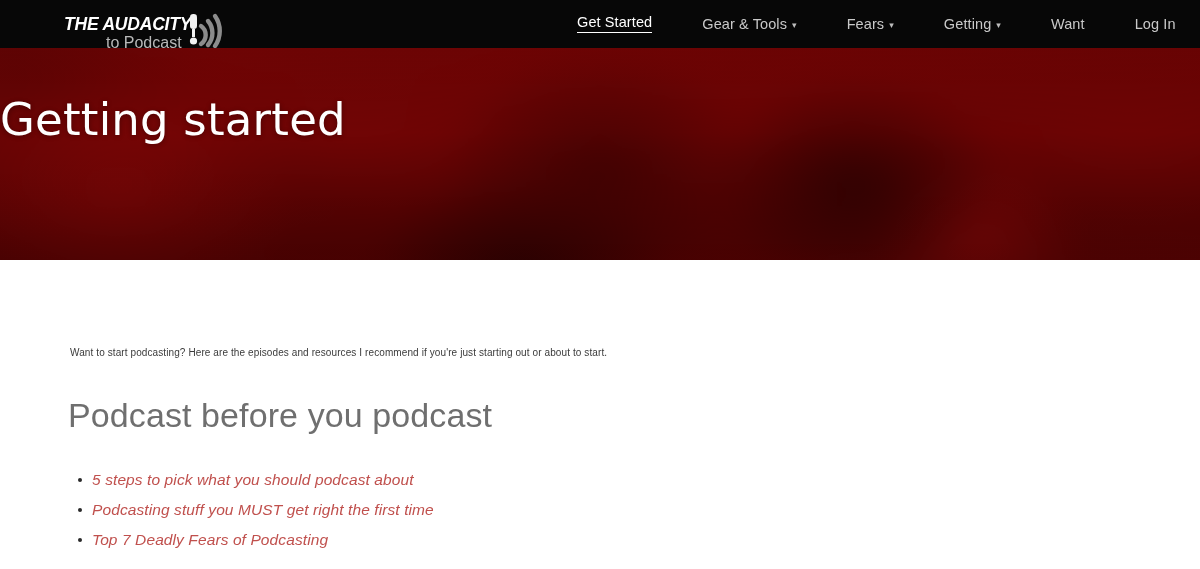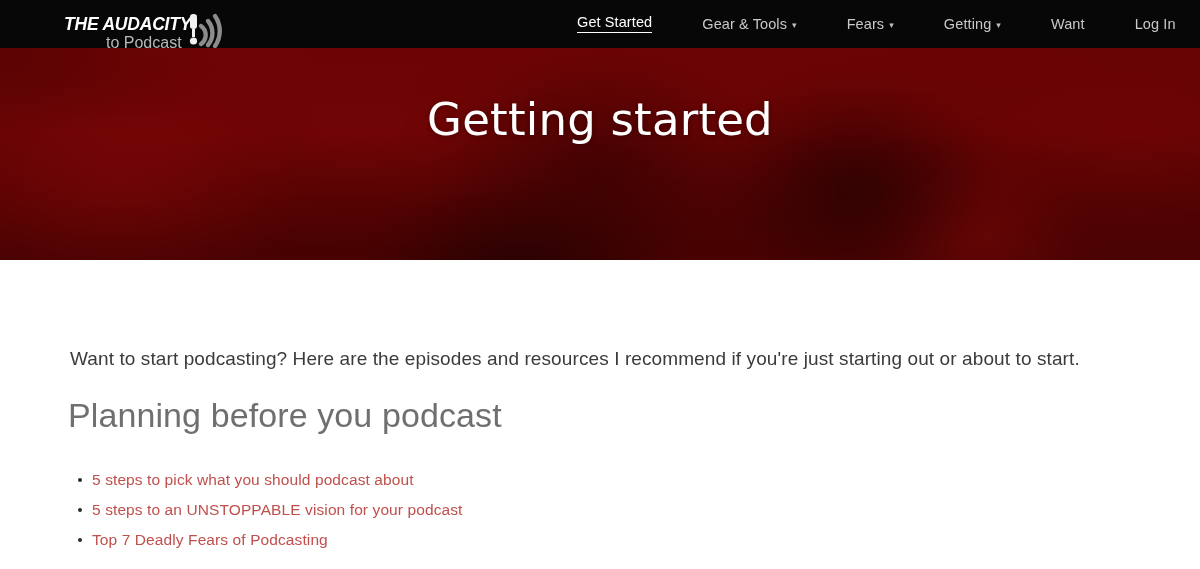--- a/index.html
+++ b/index.html
@@ -85,41 +85,41 @@
     filter:blur(14px);
     transform:scale(1.06);
   }
   .hero-tint{
     position:absolute; inset:0;
     background:linear-gradient(180deg, rgba(20,0,0,.18) 0%, rgba(20,0,0,.05) 40%, rgba(10,0,0,.28) 100%);
   }
   .hero-title{
     position:absolute;
     left:0; right:0; top:49px;
-    text-align:center;
+    text-align:left;
     color:#ffffff;
     font-family:"DejaVu Sans", sans-serif;
     font-weight:400;
     font-size:45px;
     line-height:1;
     letter-spacing:.2px;
     text-shadow:0 1px 5px rgba(0,0,0,.33);
   }
 
   
   .main{
     position:relative;
     width:1200px;
     background:#ffffff;
     padding-left:70px;
   }
   .intro{
     position:absolute; top:85px; left:70px;
     color:#3b3b3b;
-    font-size:19px;
+    font-size:10px;
     line-height:1.5;
     letter-spacing:.1px;
     white-space:nowrap;
   }
   .section-title{
     position:absolute; top:137px; left:68px;
     color:#6f6f6f;
     font-weight:400;
     font-size:34px;
     line-height:1.1;
@@ -142,20 +142,21 @@
     width:4px; height:4px;
     border-radius:50%;
     background:#2a2a2a;
   }
   .link-list a{
     color:#c0504d;
     font-size:15.5px;
     text-decoration:none;
     letter-spacing:.1px;
     white-space:nowrap;
+    font-style:italic;
   }
 </style>
 </head>
 <body>
 
 <div class="topbar">
 
   <a class="logo" href="#">
     <svg width="175" height="42" viewBox="0 0 175 42">
       <text x="2" y="19" fill="#ffffff" font-family="Liberation Sans, sans-serif" font-size="17.5" font-weight="bold" font-style="italic" letter-spacing="-0.2">THE AUDACITY</text>
@@ -213,27 +214,27 @@
 <div class="hero">
   <div class="hero-photo"></div>
   <div class="hero-tint"></div>
   <h1 class="hero-title">Getting started</h1>
 </div>
 
 <div class="main">
 
   <p class="intro">Want to start podcasting? Here are the episodes and resources I recommend if you're just starting out or about to start.</p>
 
-  <h2 class="section-title">Planning before you podcast</h2>
+  <h2 class="section-title">Podcast before you podcast</h2>
 
   <ul class="link-list">
     <li>
       <a href="#">5 steps to pick what you should podcast about</a>
     </li>
     <li>
-      <a href="#">5 steps to an UNSTOPPABLE vision for your podcast</a>
+      <a href="#">Podcasting stuff you MUST get right the first time</a>
     </li>
     <li>
       <a href="#">Top 7 Deadly Fears of Podcasting</a>
     </li>
   </ul>
 
 </div>
 
 </body></html>

